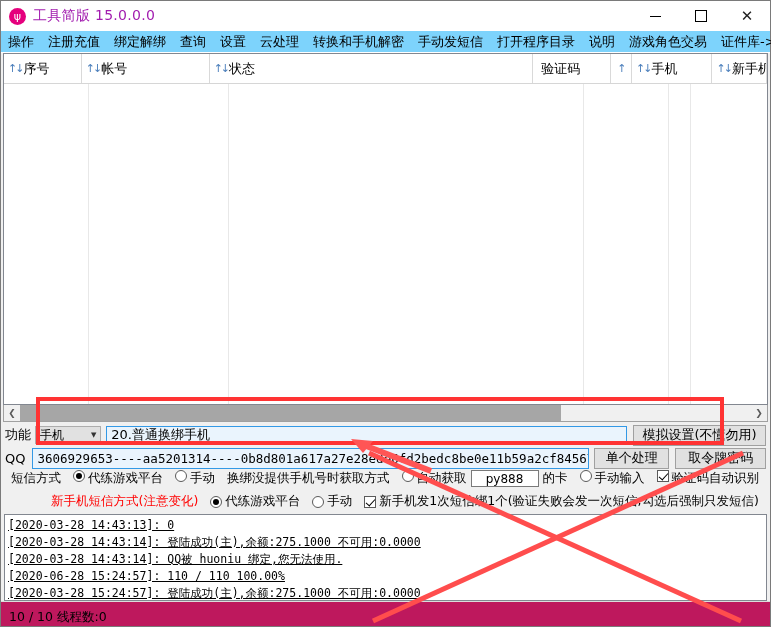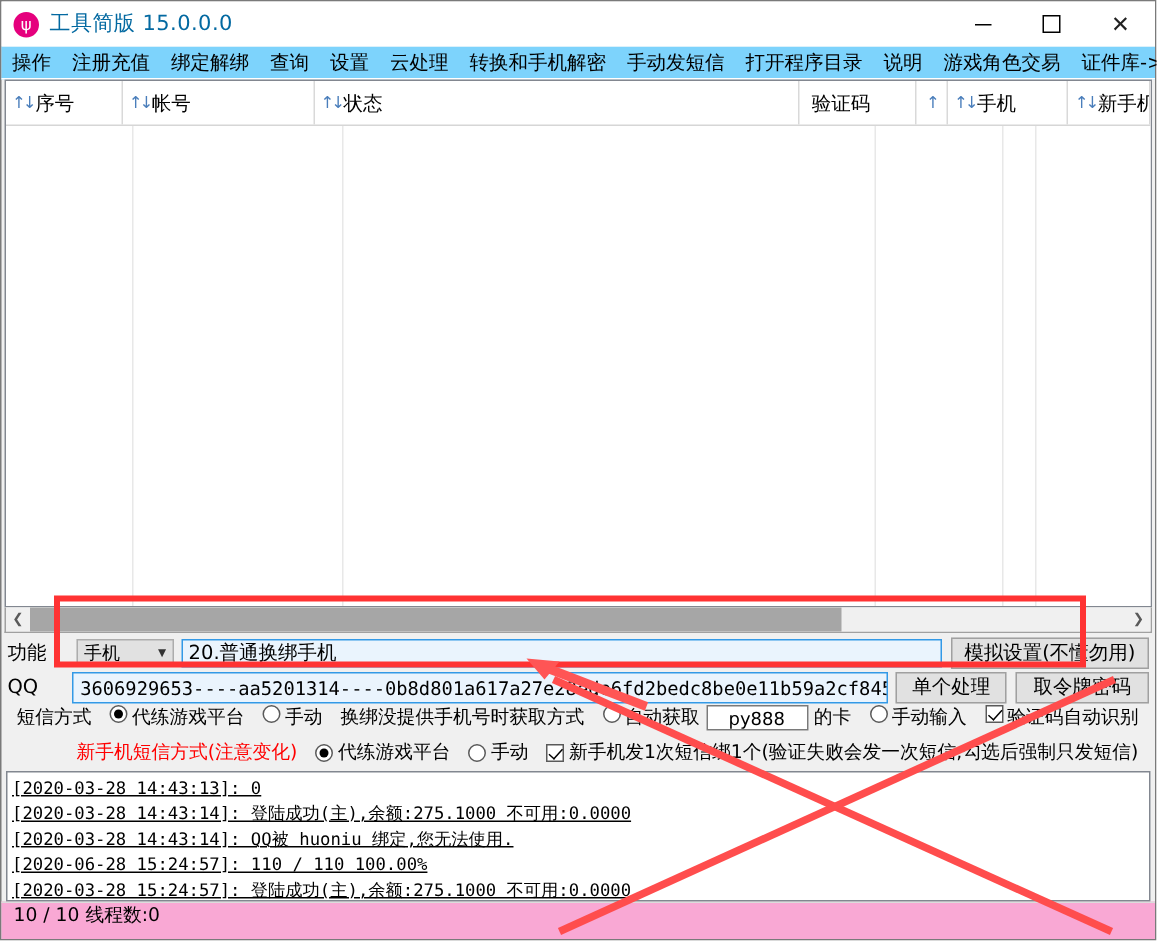--- a/index.html
+++ b/index.html
@@ -21,21 +21,21 @@
   .titlebar{
     height:30px;flex:0 0 30px;background:#ffffff;
     display:flex;align-items:center;position:relative;
   }
   .title-icon{
     width:17px;height:17px;border-radius:50%;
     background:#e5007d;margin-left:8px;margin-right:7px;
     color:#fff;font-size:11px;line-height:17px;text-align:center;
     font-family:"DejaVu Sans",sans-serif;
   }
-  .title-text{font-size:14px;color:#0369a1;letter-spacing:.3px;}
+  .title-text{font-size:14px;color:#a21caf;letter-spacing:.3px;}
   .win-btns{position:absolute;right:0;top:0;height:30px;display:flex;}
   .win-btn{
     width:46px;height:30px;display:flex;align-items:center;justify-content:center;
     font-size:13px;color:#222;
   }
   .glyph-min{display:block;width:11px;height:1px;background:#000;}
   .glyph-max{display:block;width:10px;height:10px;border:1px solid #000;}
   .glyph-close{font-size:15px;line-height:1;font-family:"DejaVu Sans",sans-serif;}
 
   
@@ -77,21 +77,21 @@
   .sb-arrow{
     width:16px;flex:0 0 16px;background:#f0f0f0;color:#5a5a5a;
     display:flex;align-items:center;justify-content:center;font-size:9px;
   }
   .sb-track{flex:1 1 auto;background:#f0f0f0;position:relative;}
   .sb-thumb{position:absolute;left:0;top:0;bottom:0;width:74%;background:#a6a6a6;}
 
   
   .form{flex:0 0 auto;padding:2px 4px 0 4px;}
   .frow{display:flex;align-items:center;height:22px;white-space:nowrap;}
-  .lab{font-size:13px;margin-right:20px;text-align:center;}
+  .lab{font-size:13px;margin-right:4px;text-align:center;}
   .combo{
     width:70px;height:18px;background:#e1e1e1;border:1px solid #adadad;
     box-sizing:border-box;display:flex;align-items:center;
     font-size:12px;padding-left:4px;position:relative;color:#000;
   }
   .combo .arrow{position:absolute;right:4px;font-size:7px;color:#333;}
   .tbox{
     height:19px;border:1px solid #3399e6;background:#eaf4fd;box-sizing:border-box;
     display:flex;align-items:center;padding-left:4px;font-size:13px;
     overflow:hidden;color:#000;
@@ -135,22 +135,22 @@
     border:1px solid #828790;box-sizing:border-box;overflow:hidden;
     padding:2px 0 0 3px;position:relative;
   }
   .logline{
     font-family:"DejaVu Sans Mono","Liberation Mono",monospace;
     font-size:11.5px;line-height:17px;white-space:nowrap;color:#000;text-decoration:underline;
   }
 
   
   .statusbar{
-    flex:0 0 24px;height:24px;background:#f9a8d4;
-    display:flex;align-items:flex-start;padding-left:8px;font-size:12.5px;
+    flex:0 0 24px;height:24px;background:#be185d;
+    display:flex;align-items:flex-end;padding-left:8px;font-size:12.5px;
     border-top:1px solid #dcdcdc;
   }
   .svgover{position:absolute;left:0;top:0;width:771px;height:627px;pointer-events:none;}
 </style>
 </head>
 <body>
 
 <div class="app">
 
   <div class="titlebar">

